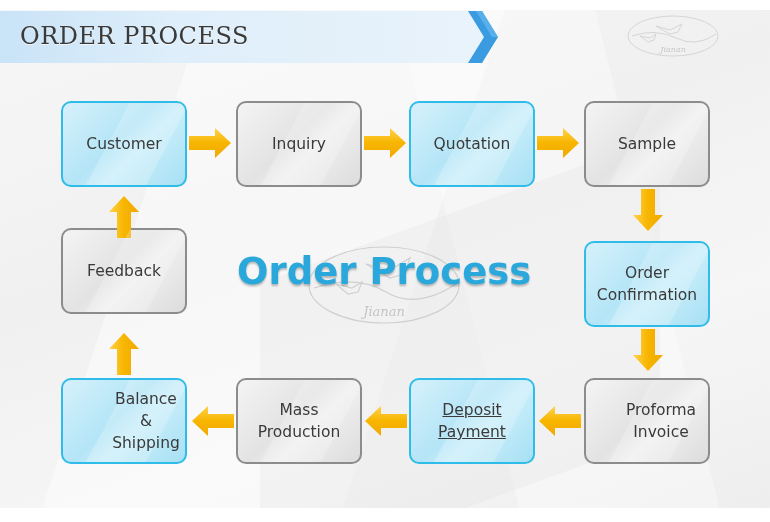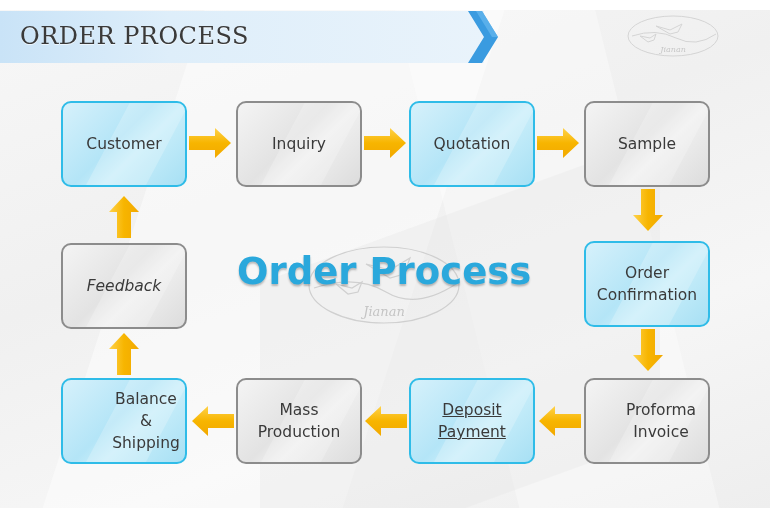--- a/index.html
+++ b/index.html
@@ -131,21 +131,21 @@
 <div class="step gray" style="left:236px; top:378px;">
   <div class="shine"></div>
   <span class="label">Mass
 Production</span>
 </div>
 <div class="step blue" style="left:61px; top:378px;padding-left:44px;">
   <div class="shine"></div>
   <span class="label">Balance &amp;
 Shipping</span>
 </div>
-<div class="step gray" style="left:61px; top:243px;font-style:italic;">
+<div class="step gray" style="left:61px; top:228px;">
   <div class="shine"></div>
   <span class="label">Feedback</span>
 </div>
 
 <svg width="0" height="0" style="position:absolute">
   <defs>
     <linearGradient id="gradH" x1="0" y1="0" x2="0" y2="1">
       <stop offset="0" stop-color="#ffd24a"></stop>
       <stop offset="0.5" stop-color="#f7b500"></stop>
       <stop offset="1" stop-color="#f2a800"></stop>

